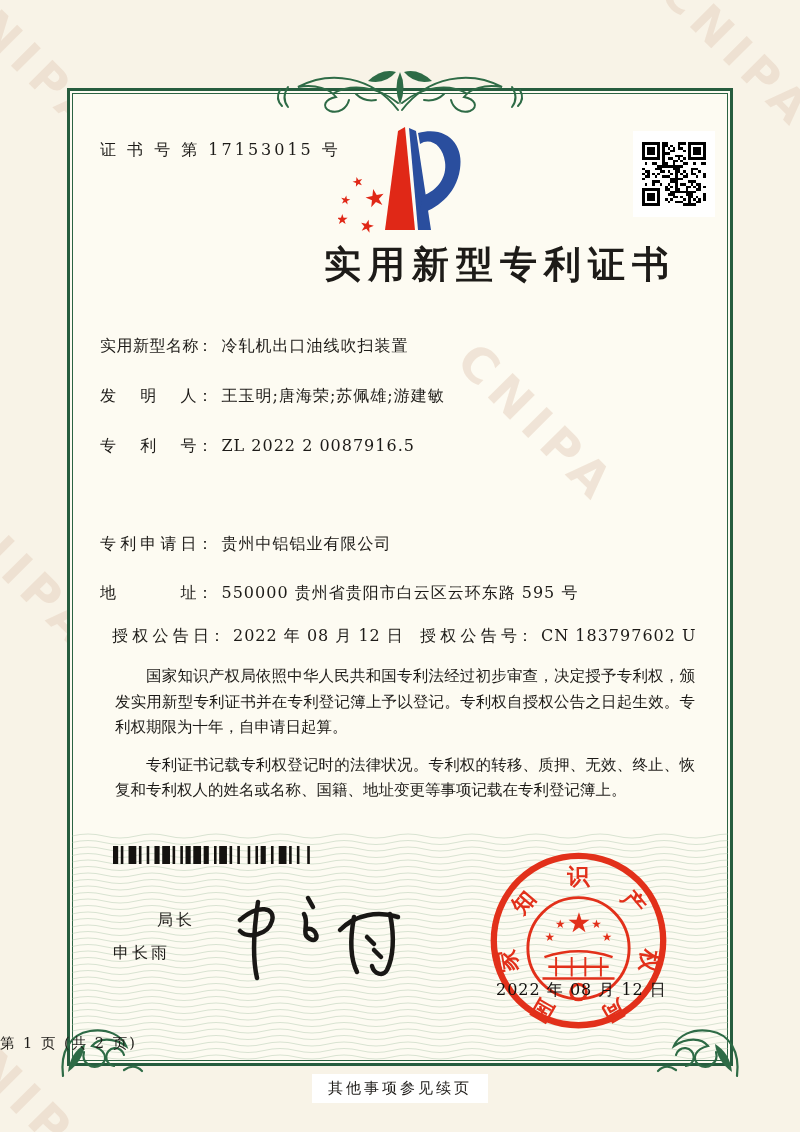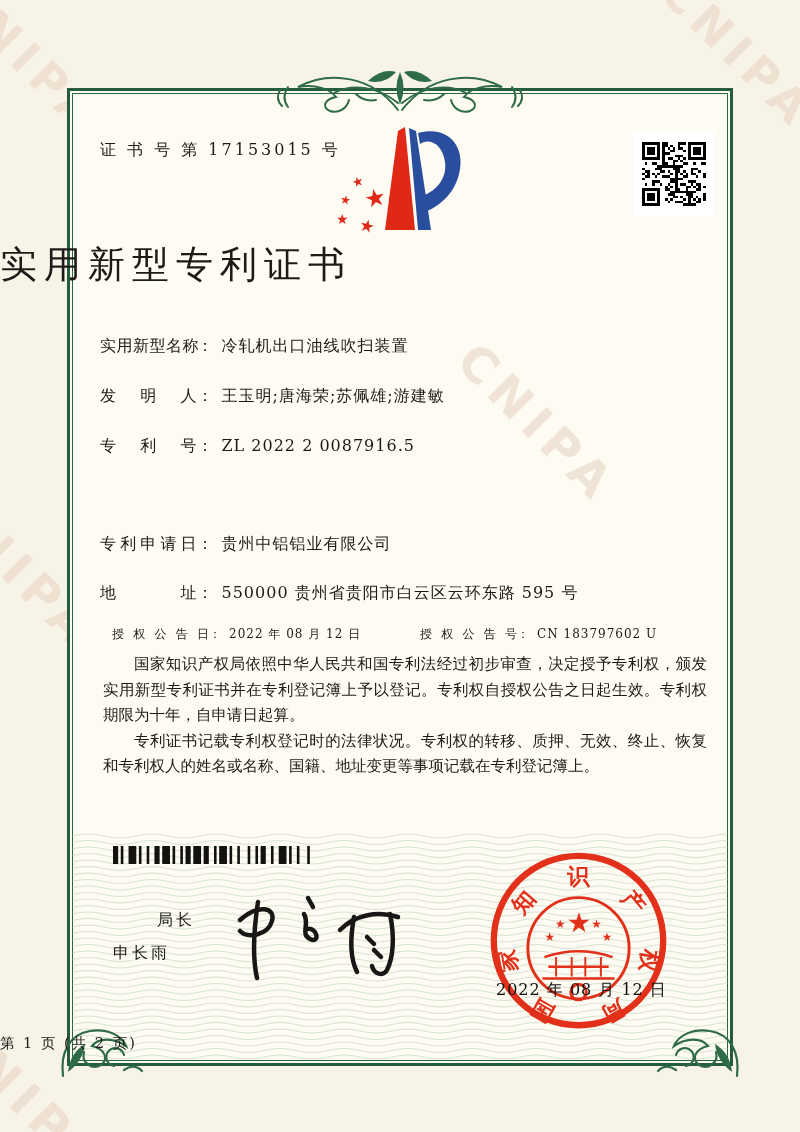--- a/index.html
+++ b/index.html
@@ -19,34 +19,34 @@
   #frame .inner-line{position:absolute;left:2px;top:2px;right:2px;bottom:2px;
          border:1px solid #2c6343;}
 
   .deco{position:absolute;z-index:2;}
   #waves{position:absolute;left:72px;top:832px;z-index:2;}
 
   
   .ct{position:absolute;z-index:3;}
 
   #cert-no{left:100px;top:140px;font-size:16px;letter-spacing:3px;}
-  #title{left:0;top:240px;width:676px;text-align:left;font-size:37px;
-         font-weight:normal;letter-spacing:7px;}
+  #title{left:0;top:240px;width:676px;text-align:right;font-size:37px;
+         font-weight:bold;letter-spacing:7px;}
 
   .field-row{left:100px;font-size:16px;letter-spacing:.5px;white-space:nowrap;}
   .f-label{display:inline-block;width:97px;text-align:justify;text-align-last:justify;}
   .f-colon{display:inline-block;margin:0 8px 0 0;}
   .f-value{letter-spacing:1px;}
 
-  #grant-row{left:112px;top:626px;font-size:12px;white-space:nowrap;}
+  #grant-row{left:112px;top:626px;font-size:16px;white-space:nowrap;}
   #grant-row .g2{position:absolute;left:308px;top:0;white-space:nowrap;}
 
   #paras{left:103px;top:652px;width:604px;font-size:15.5px;line-height:25.5px;
          text-align:justify;}
-  #paras p{margin:0;text-indent:2em;}
+  #paras p{margin:12px;text-indent:2em;}
 
   #sig-title{left:113px;top:910px;font-size:16px;letter-spacing:3px;margin-left:44px;}
   #sig-name{left:113px;top:943px;font-size:16px;letter-spacing:3px;}
 
   #seal-date{left:496px;top:980px;font-size:16px;letter-spacing:1px;color:#12100e;
              white-space:nowrap;z-index:4;}
   #page-num{left:0;top:1034px;width:800px;font-size:14.5px;
             letter-spacing:2px;}
   #cont-note{left:50%;top:1074px;transform:translateX(-50%);background:#ffffff;
              padding:5px 16px;font-size:15px;letter-spacing:3px;white-space:nowrap;z-index:4;}
@@ -451,14 +451,15 @@
       <text x="60" y="96" font-size="12">★</text>
       <text x="71" y="82" font-size="12">★</text>
       <text x="108" y="82" font-size="12">★</text>
       <text x="119" y="96" font-size="12">★</text>
     </g>
   </svg>
 
   <div class="ct" id="seal-date">2022 年 08 月 12 日</div>
 
   <div class="ct" id="page-num">第 1 页 (共 2 页)</div>
+  <div class="ct" id="cont-note">其他事项参见续页</div>
 
 </div>
 
 </body></html>

